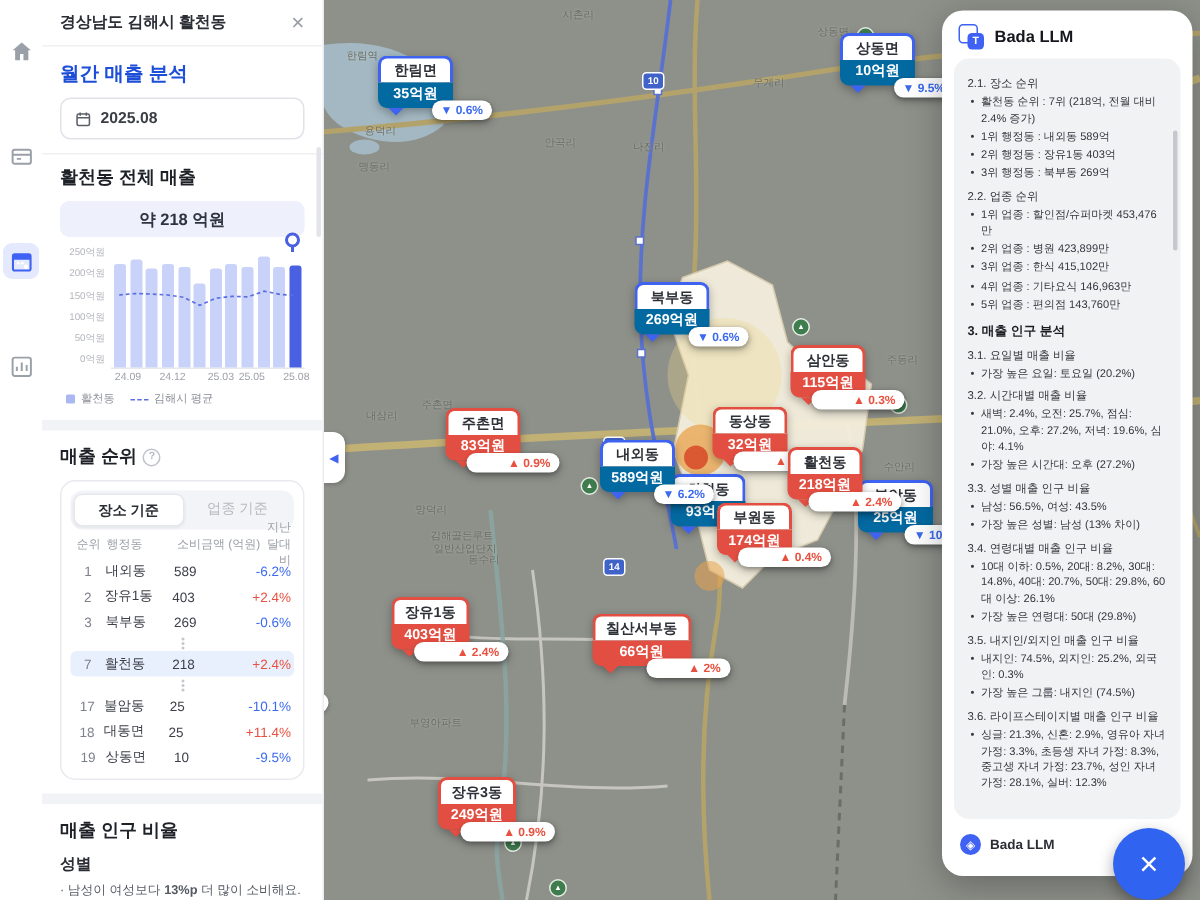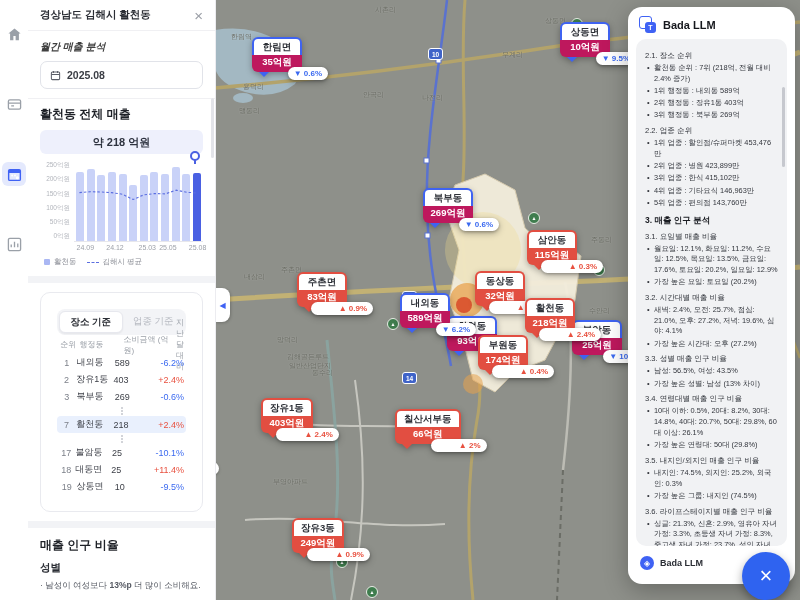--- a/index.html
+++ b/index.html
@@ -11,21 +11,21 @@
   .rail-btn{width:24px;height:24px;display:flex;align-items:center;justify-content:center;border-radius:6px;color:#9aa0a8;}
   .rail-btn.active{background:#e4e9fd;color:#3f62f4;}
   .rail-btn svg{width:15px;height:15px;}
 
   
   .panel{position:absolute;left:28px;top:0;width:187px;height:600px;background:#fff;border-right:1px solid #ececf0;z-index:25;overflow:hidden;}
   .p-head{height:30px;display:flex;align-items:center;justify-content:space-between;padding:0 12px;border-bottom:1px solid #f0f0f3;}
   .p-head .t{font-size:10.5px;font-weight:bold;color:#2b2e35;}
   .p-close{font-size:15px;color:#9a9ea6;line-height:1;cursor:pointer;}
   .p-body{padding:7px 12px 0 12px;}
-  .p-title{font-size:10px;font-weight:bold;color:#404040;margin:2px 0 7px;font-style:italic;}
+  .p-title{font-size:13px;font-weight:bold;color:#1d4ed8;margin:2px 0 7px;}
   .datebox{height:26px;border:1px solid #e1e3e9;border-radius:7px;display:flex;align-items:center;gap:6px;padding:0 9px;font-size:10.5px;color:#3a3d44;font-weight:bold;}
   .datebox svg{width:11px;height:11px;color:#5b5f68;}
   .hr{height:1px;background:#f0f0f3;margin:9px -12px 0;}
   .band{height:7px;background:#f2f3f6;margin:9px -12px;}
   .sec-title{font-size:12px;font-weight:bold;color:#1e2127;margin:7px 0 7px;display:flex;align-items:center;gap:4px;}
   .info-i{width:10px;height:10px;border:1px solid #c0c3ca;border-radius:50%;color:#b4b7bf;font-size:7px;display:inline-flex;align-items:center;justify-content:center;font-weight:bold;}
   .total-badge{height:24px;background:#eef0fc;border-radius:6px;display:flex;align-items:center;justify-content:center;font-size:11px;font-weight:bold;color:#2e3340;}
 
   
   .chart{margin-top:9px;}
@@ -40,21 +40,21 @@
   .pin{position:absolute;right:3px;top:-12px;width:6px;height:6px;border:2px solid #4a60e2;border-radius:50%;background:#fff;}
   .pin::after{content:"";position:absolute;left:2px;top:7px;width:1.5px;height:4px;background:#4a60e2;}
   .xticks{position:relative;height:11px;margin-left:34px;}
   .xticks span{position:absolute;top:2px;font-size:7px;color:#9da1a9;}
   .legend{display:flex;align-items:center;gap:10px;margin:4px 0 0 4px;}
   .legend .li{display:flex;align-items:center;gap:4px;font-size:7.5px;color:#8b8e96;}
   .sq{width:6px;height:6px;background:#aab7f3;border-radius:1px;}
   .dashseg{width:12px;border-top:1.5px dashed #5b6ee0;}
 
   
-  .card{border:1px solid #e9eaef;border-radius:10px;padding:16px;margin-top:2px;}
+  .card{border:1px solid #e9eaef;border-radius:10px;padding:6px;margin-top:2px;}
   .tabs{display:flex;background:#f3f4f7;border-radius:8px;padding:2px;}
   .tab{flex:1;height:20px;display:flex;align-items:center;justify-content:center;font-size:9.5px;color:#b7bac2;border-radius:6px;cursor:pointer;}
   .tab.active{background:#fff;color:#2b2e35;font-weight:bold;border:1px solid #e7e8ee;box-shadow:0 1px 2px rgba(0,0,0,.06);}
   .trow{display:flex;align-items:center;height:17px;font-size:9px;color:#3c3f47;border-radius:4px;}
   .trow.thead{color:#9ba0a8;font-size:8px;height:19px;}
   .trow .c1{width:24px;text-align:center;color:#7d818a;}
   .trow.thead .c1{color:#9ba0a8;}
   .trow .c2{width:47px;}
   .trow .c3{width:56px;}
   .trow .c4{flex:1;text-align:right;padding-right:2px;}
@@ -76,21 +76,21 @@
   .poi{position:absolute;width:10px;height:10px;background:#3f7d4e;border:1px solid #e8ede6;border-radius:50%;color:#fff;font-size:5px;display:flex;align-items:center;justify-content:center;}
 
   .mbadge{position:absolute;width:max-content;min-width:50px;filter:drop-shadow(0 2px 3px rgba(0,0,0,.3));}
   .mb-name{background:#fff;border-radius:6px 6px 0 0;font-size:9.5px;font-weight:bold;color:#2e3138;text-align:center;padding:2px 7px 1px;border:2px solid transparent;border-bottom:none;}
   .mb-val{color:#fff;border-radius:0 0 6px 6px;font-size:9.5px;font-weight:bold;text-align:center;padding:1px 7px 3px;position:relative;}
   .mb-val::after{content:"";position:absolute;left:7px;bottom:-5px;border:5px solid transparent;border-bottom:none;}
   .mbadge.red .mb-name{border-color:#e24e41;}
   .mbadge.red .mb-val{background:#e24e41;}
   .mbadge.red .mb-val::after{border-top-color:#e24e41;}
   .mbadge.blue .mb-name{border-color:#3f63f1;}
-  .mbadge.blue .mb-val{background:#be185d;}
+  .mbadge.blue .mb-val{background:#0369a1;}
   .mbadge.blue .mb-val::after{border-top-color:#3f63f1;}
   .mb-pill{position:absolute;right:-26px;bottom:-8px;background:#fff;border-radius:9px;padding:2px 6px;font-size:8px;font-weight:bold;white-space:nowrap;box-shadow:0 1px 3px rgba(0,0,0,.25);}
   .mbadge.red .mb-pill{color:#e8503f;padding-left:28px;}
   .mbadge.blue .mb-pill{color:#3b6af0;}
   .lonely-pill{position:absolute;background:#fff;border-radius:9px;padding:2px 7px;font-size:8px;font-weight:bold;color:#e8503f;box-shadow:0 1px 3px rgba(0,0,0,.25);}
   .collapse-btn{position:absolute;left:0;top:288px;width:15px;height:34px;background:#fff;border-radius:0 8px 8px 0;display:flex;align-items:center;justify-content:center;color:#3f62f4;font-size:8px;box-shadow:1px 1px 3px rgba(0,0,0,.2);cursor:pointer;z-index:8;}
 
   
   .llm{position:absolute;left:628px;top:7px;width:167px;height:577px;background:#fff;border-radius:14px;box-shadow:0 6px 24px rgba(0,0,0,.28);z-index:20;display:flex;flex-direction:column;}
   .llm-head{display:flex;align-items:center;gap:7px;padding:9px 11px 6px;}
@@ -211,20 +211,24 @@
             </span>
           <span class="li">
               <span class="dashseg"></span>
               <span>김해시 평균</span>
             </span>
         </div>
       </div>
 
       <div class="band"></div>
 
+      <div class="sec-title">
+        <span>매출 순위</span>
+          <span class="info-i">?</span>
+      </div>
       <div class="card">
         <div class="tabs">
           <div class="tab active">장소 기준</div>
           <div class="tab">업종 기준</div>
         </div>
         <div class="trow thead">
           <span class="c1">순위</span>
           <span class="c2">행정동</span>
           <span class="c3">소비금액 (억원)</span>
           <span class="c4">지난달대비</span>
@@ -442,21 +446,20 @@
           <div class="lbullet">2위 행정동 : 장유1동 403억</div>
           <div class="lbullet">3위 행정동 : 북부동 269억</div>
           <div class="lh2">2.2. 업종 순위</div>
           <div class="lbullet">1위 업종 : 할인점/슈퍼마켓 453,476만</div>
           <div class="lbullet">2위 업종 : 병원 423,899만</div>
           <div class="lbullet">3위 업종 : 한식 415,102만</div>
           <div class="lbullet">4위 업종 : 기타요식 146,963만</div>
           <div class="lbullet">5위 업종 : 편의점 143,760만</div>
           <div class="lh1">3. 매출 인구 분석</div>
           <div class="lh2">3.1. 요일별 매출 비율</div>
-          <div class="lbullet">월요일: 12.1%, 화요일: 11.2%, 수요일: 12.5%, 목요일: 13.5%, 금요일: 17.6%, 토요일: 20.2%, 일요일: 12.9%</div>
           <div class="lbullet">가장 높은 요일: 토요일 (20.2%)</div>
           <div class="lh2">3.2. 시간대별 매출 비율</div>
           <div class="lbullet">새벽: 2.4%, 오전: 25.7%, 점심: 21.0%, 오후: 27.2%, 저녁: 19.6%, 심야: 4.1%</div>
           <div class="lbullet">가장 높은 시간대: 오후 (27.2%)</div>
           <div class="lh2">3.3. 성별 매출 인구 비율</div>
           <div class="lbullet">남성: 56.5%, 여성: 43.5%</div>
           <div class="lbullet">가장 높은 성별: 남성 (13% 차이)</div>
           <div class="lh2">3.4. 연령대별 매출 인구 비율</div>
           <div class="lbullet">10대 이하: 0.5%, 20대: 8.2%, 30대: 14.8%, 40대: 20.7%, 50대: 29.8%, 60대 이상: 26.1%</div>
           <div class="lbullet">가장 높은 연령대: 50대 (29.8%)</div>

